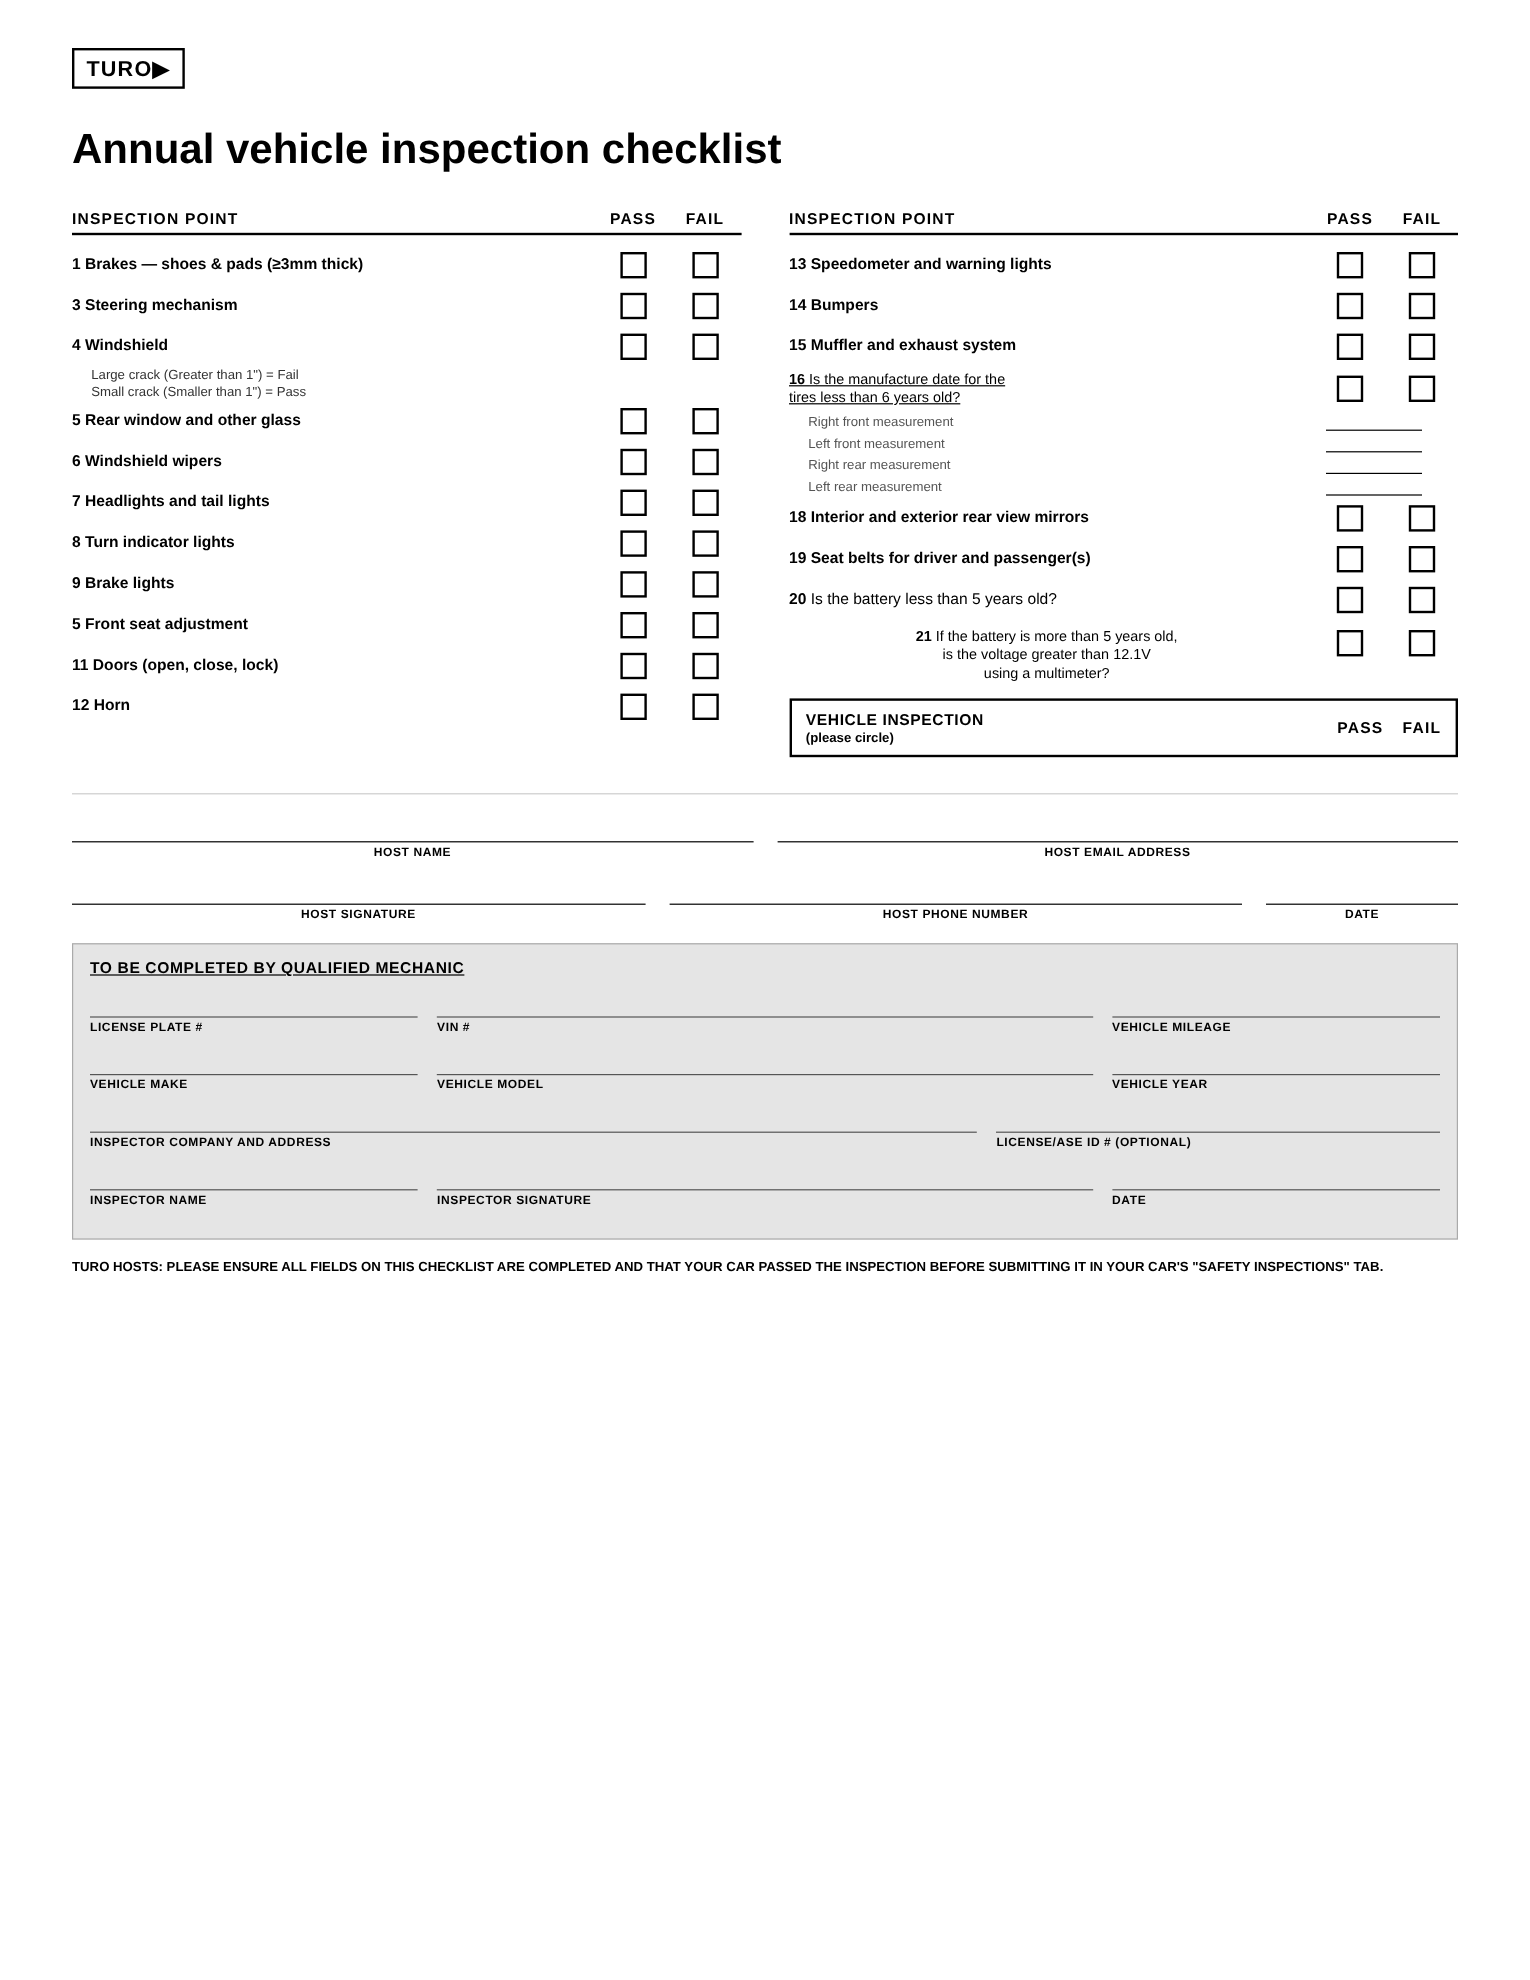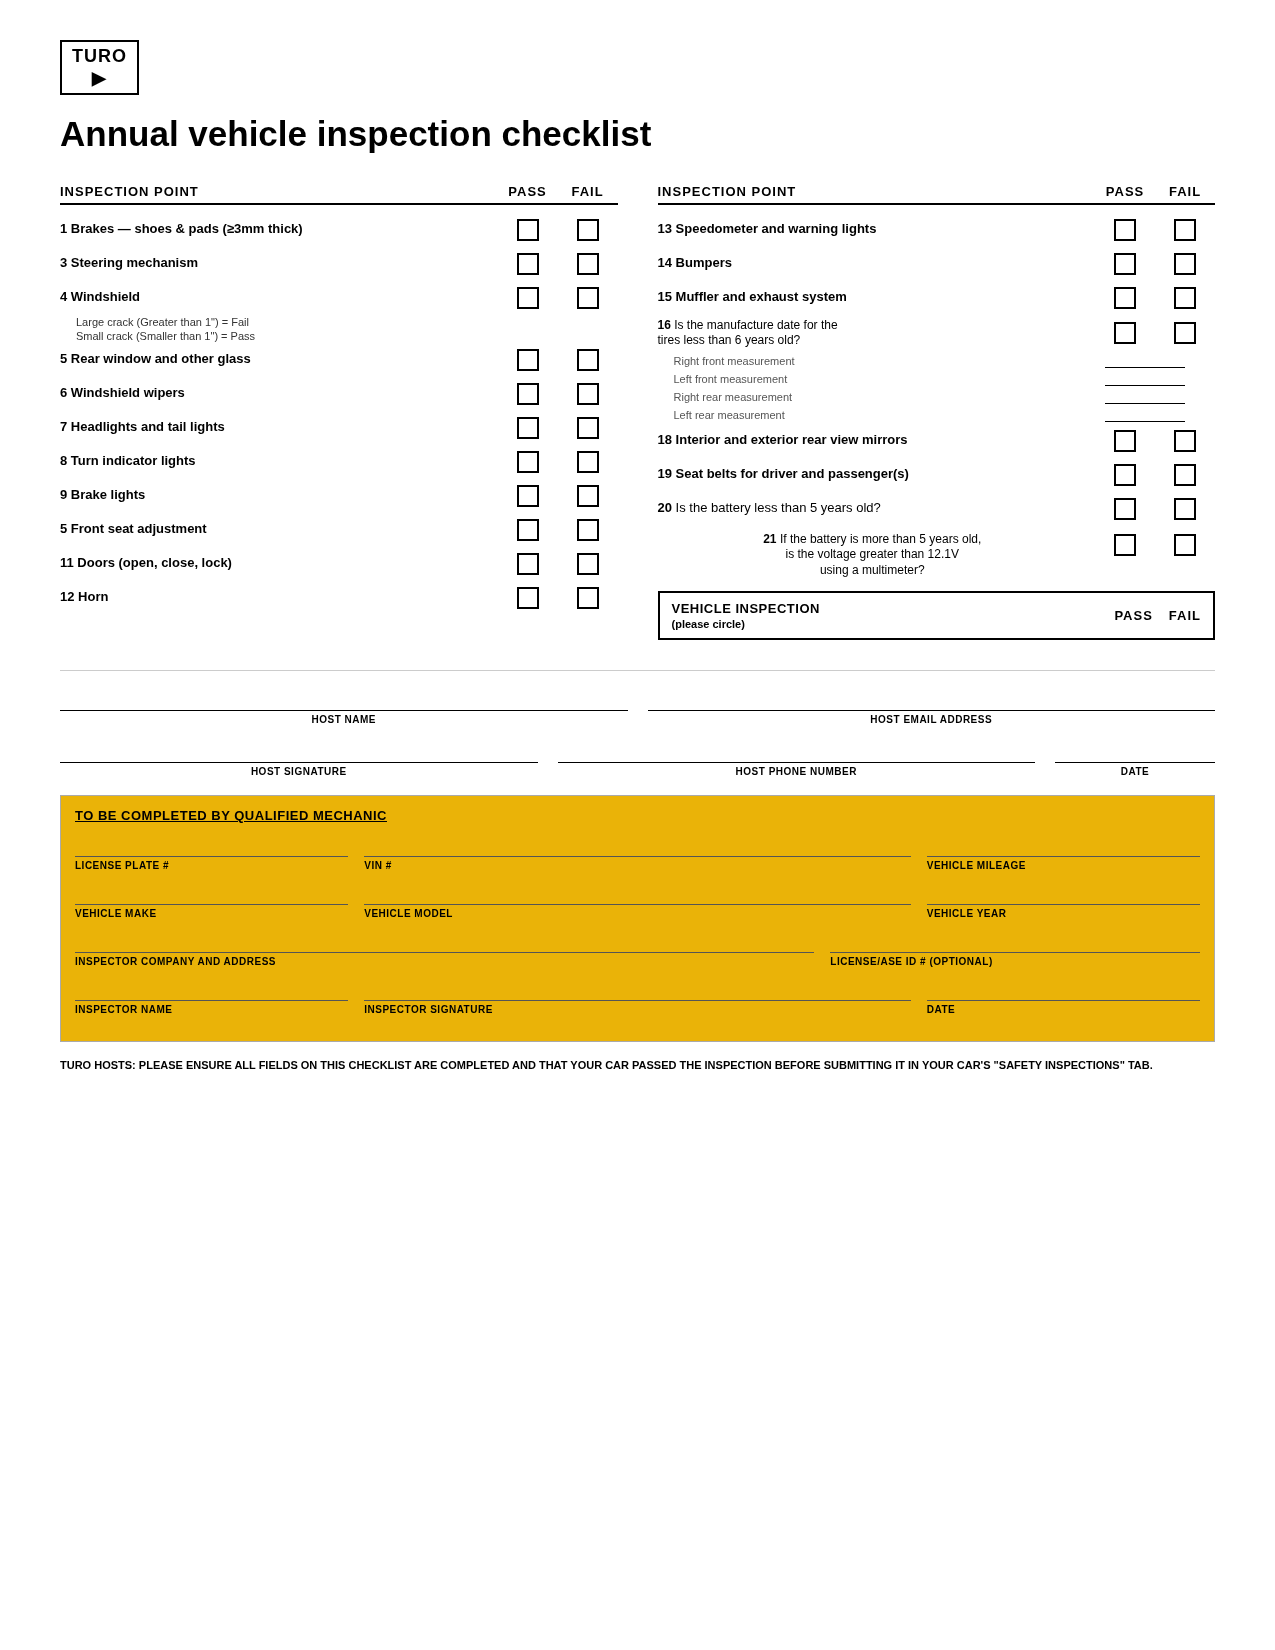--- a/index.html
+++ b/index.html
@@ -11,25 +11,24 @@
       padding: 40px 60px;
       color: #000;
     }
 
     
     .logo-box {
       display: inline-flex;
       align-items: center;
       border: 2px solid #000;
       padding: 4px 10px;
-      margin-bottom: 20px;
+      margin-bottom: 32px;
       font-weight: 900;
       font-size: 18px;
       letter-spacing: 1px;
-      flex-direction: column;
     }
 
     
     .page-title {
       font-size: 35px;
       font-weight: 900;
       font-family: Arial Black, Arial, sans-serif;
       margin-bottom: 30px;
       line-height: 1.1;
     }
@@ -174,21 +173,21 @@
     .form-field-label {
       font-size: 10px;
       font-weight: 900;
       text-transform: uppercase;
       letter-spacing: 0.5px;
       color: #000;
     }
 
     
     .mechanic-section {
-      background: #eab308;
+      background: #e5e5e5;
       border: 1px solid #aaa;
       padding: 12px 14px;
       margin-bottom: 0;
     }
     .mechanic-title {
       font-size: 13px;
       font-weight: 900;
       text-transform: uppercase;
       letter-spacing: 0.5px;
       margin-bottom: 14px;
@@ -340,21 +339,21 @@
       <div class="check-box"></div>
     </div>
 
     <div class="check-item">
       <span class="check-item-label"><span class="item-num">15 </span>Muffler and exhaust system</span>
       <div class="check-box"></div>
       <div class="check-box"></div>
     </div>
 
     <div class="check-item">
-      <span class="check-item-label" style="font-weight:400;font-size:12px;"><span class="item-num" style="font-weight:900;">16 </span>Is the manufacture date for the<br>tires less than 6 years old?</span>
+      <span class="check-item-label" style="font-weight:400;font-size:12px;text-decoration:underline;"><span class="item-num" style="font-weight:900;">16 </span>Is the manufacture date for the<br>tires less than 6 years old?</span>
       <div class="check-box"></div>
       <div class="check-box"></div>
     </div>
 
 
     <div class="tire-measurement">
       <span class="tire-measurement-label">Right front measurement</span>
       <div class="tire-line"></div>
     </div>
     <div class="tire-measurement">

